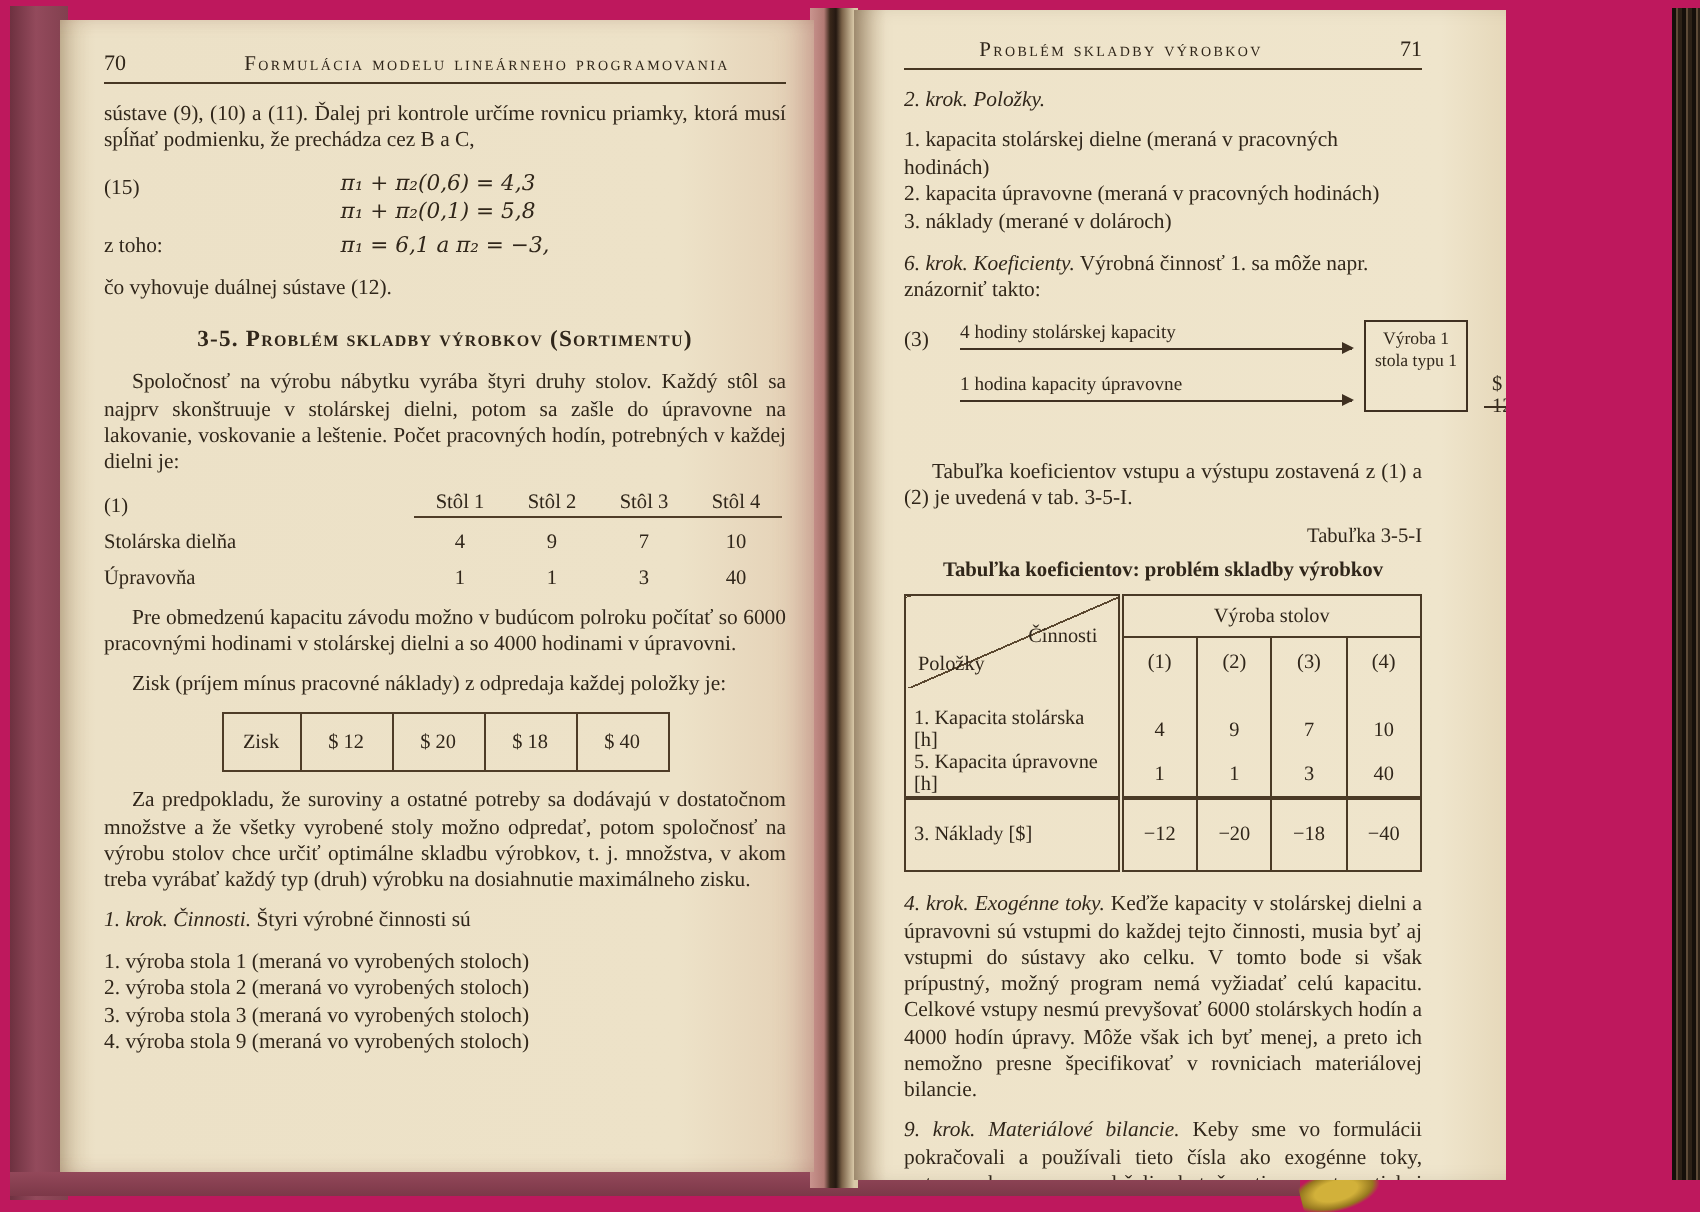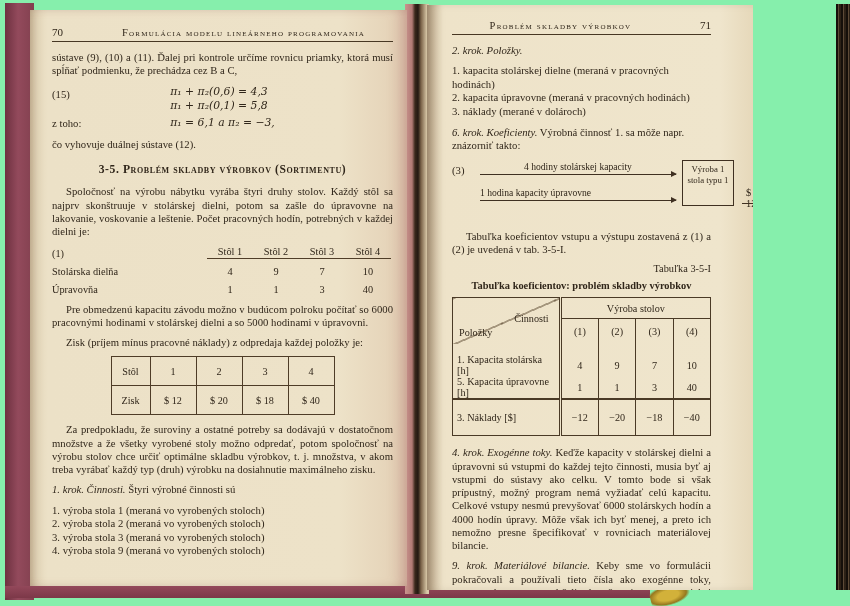--- a/index.html
+++ b/index.html
@@ -1,17 +1,17 @@
 <!DOCTYPE html>
 <html><head>
 <meta charset="utf-8">
 <style>
   html,body{margin:0;padding:0;}
   body{width:850px;height:606px;background:#0a0806;font-family:"Liberation Serif","DejaVu Serif",serif;color:#30261a;}
-  .scene{position:relative;width:850px;height:606px;overflow:hidden;background:#86efac;}
+  .scene{position:relative;width:850px;height:606px;overflow:hidden;background:#be185d;}
 
   
   .cover-left{position:absolute;left:5px;top:3px;width:29px;height:597px;background:linear-gradient(90deg,#6e3140,#934a5c 45%,#82404f);}
   .cover-bottom{position:absolute;left:5px;top:586px;width:645px;height:12px;background:linear-gradient(180deg,#93485a,#7c3848);}
   .tassel{position:absolute;left:650px;top:585px;width:40px;height:20px;transform:rotate(-14deg);
     background:radial-gradient(ellipse at 45% 50%,#d2b13a 0 35%,#96781f 60%,rgba(0,0,0,0) 72%);}
   .page-edges{position:absolute;left:836px;top:4px;width:14px;height:586px;
     background:repeating-linear-gradient(90deg,#150f0a 0 2px,#5d4a37 2px 3px,#2c2116 3px 5px);}
   .gutter{position:absolute;left:405px;top:4px;width:24px;height:590px;
     background:linear-gradient(90deg,#c9948e 0,#b27a74 7px,#3a281b 10px,#241811 13px,#7a6248 16px,#d9c9a8 22px);}
@@ -56,21 +56,21 @@
   
   .ptable{border-collapse:collapse;margin:6px auto 8px auto;}
   .ptable td{border:1px solid #4e3c27;font-size:10.2px;text-align:center;width:43px;height:26px;}
   .ptable td:first-child{width:36px;}
 
   .listblock div{font-size:10.7px;line-height:1.26;}
 
   
   .diagram{position:relative;height:60px;margin:4px 0 10px 0;font-size:9.6px;}
   .dlabel{position:absolute;left:0;top:4px;font-size:10.7px;}
-  .dtext1{position:absolute;left:28px;top:1px;margin-left:44px;}
+  .dtext1{position:absolute;left:28px;top:1px;}
   .dtext2{position:absolute;left:28px;top:27px;}
   .arrow{position:absolute;height:0;border-bottom:1px solid #3f3021;}
   .arrow:after{content:"";position:absolute;right:-1px;top:-3px;border-left:6px solid #3f3021;border-top:3px solid transparent;border-bottom:3px solid transparent;}
   .a1{left:28px;width:196px;top:14px;}
   .a2{left:28px;width:196px;top:40px;}
   .dbox{position:absolute;left:230px;top:0;width:52px;height:46px;border:1px solid #3f3021;text-align:center;font-size:8.8px;line-height:1.25;padding-top:3px;box-sizing:border-box;}
   .dout{position:absolute;left:294px;top:27px;font-size:10.3px;}
   .aout{left:290px;width:52px;top:43px;}
 
   .tabcaption{text-align:right;font-size:10.3px;margin:2px 0 6px 0;}
@@ -144,32 +144,25 @@
       </div>
       <div class="hrow">
         <div class="hname">Úpravovňa</div>
         <div class="hcell">1</div>
         <div class="hcell">1</div>
         <div class="hcell">3</div>
         <div class="hcell">40</div>
       </div>
     </div>
 
-    <p class="just ind">Pre obmedzenú kapacitu závodu možno v budúcom polroku počítať so 6000 pracovnými hodinami v stolárskej dielni a so 5000 hodinami v úpravovni.</p>
+    <p class="just ind">Pre obmedzenú kapacitu závodu možno v budúcom polroku počítať so 6000 pracovnými hodinami v stolárskej dielni a so 4000 hodinami v úpravovni.</p>
     <p class="just ind">Zisk (príjem mínus pracovné náklady) z odpredaja každej položky je:</p>
 
     <table class="ptable">
       <tbody>
-          <tr>
-        <td>Stôl</td>
-        <td>1</td>
-        <td>2</td>
-        <td>3</td>
-        <td>4</td>
-      </tr>
       <tr>
         <td>Zisk</td>
         <td>$ 12</td>
         <td>$ 20</td>
         <td>$ 18</td>
         <td>$ 40</td>
       </tr>
     </tbody>
       </table>
 

